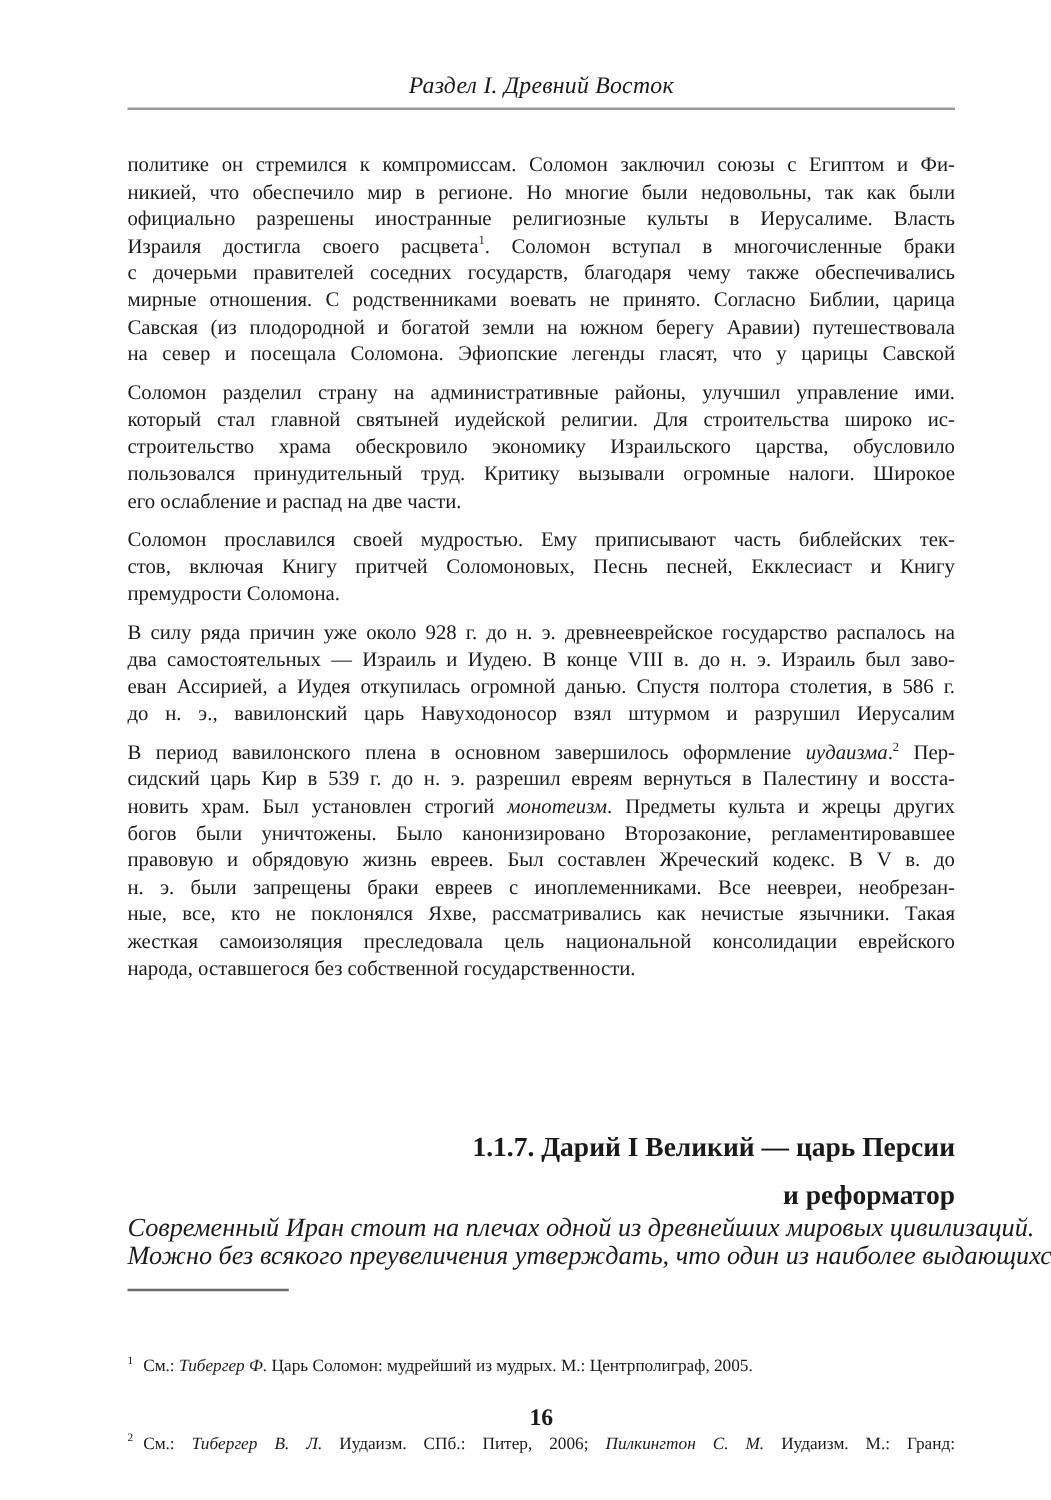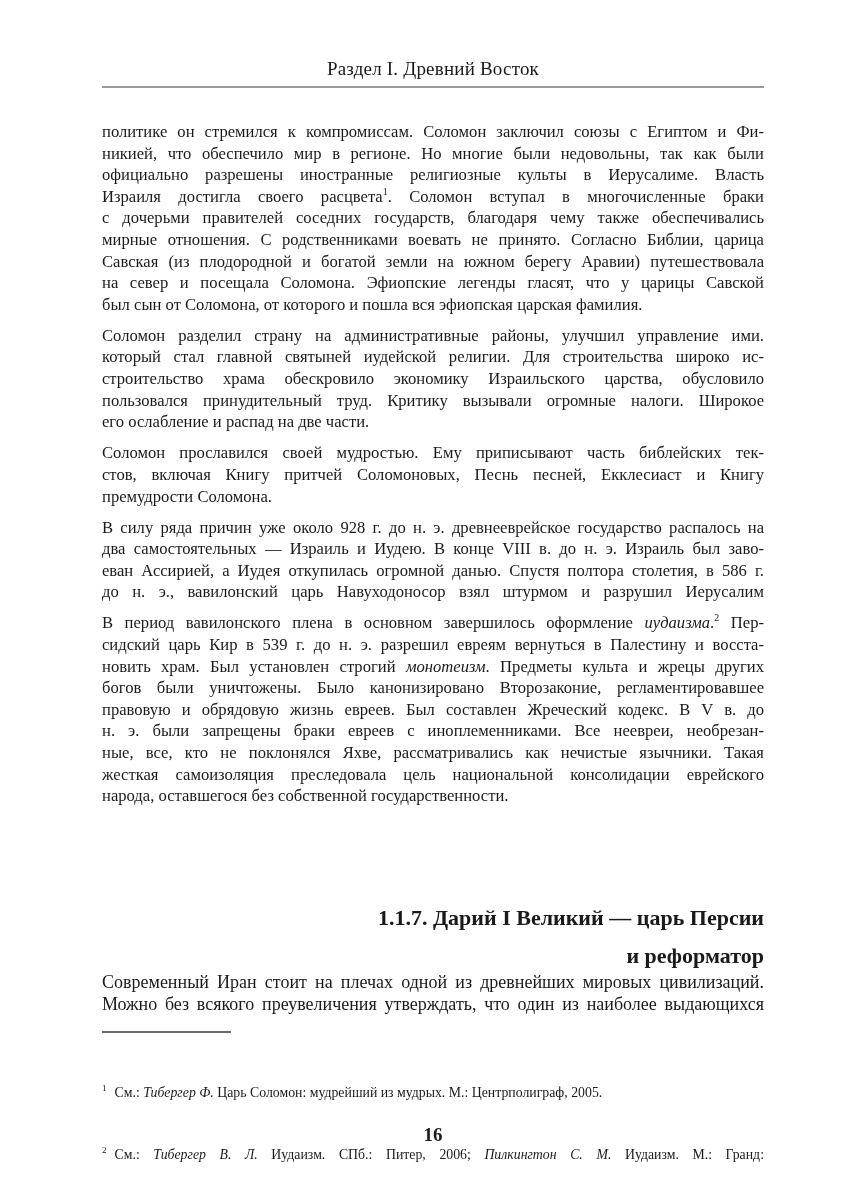--- a/index.html
+++ b/index.html
@@ -14,20 +14,21 @@
       overflow: hidden;
       font-family: "Liberation Serif", "DejaVu Serif", serif;
       color: #1a1a1a;
     }
     .running-head {
       position: absolute;
       left: 102px;
       top: 58px;
       width: 662px;
       text-align: center;
+      font-style: italic;
       font-size: 19px;
       letter-spacing: 0.2px;
     }
     .head-rule {
       position: absolute;
       left: 102px;
       top: 86px;
       width: 662px;
       height: 2px;
       background: #9a9a9a;
@@ -69,22 +70,23 @@
       font-weight: bold;
       font-size: 22px;
       line-height: 38px;
       margin-top: 11px;
     }
     .section-body {
       position: absolute;
       left: 102px;
       top: 972px;
       width: 662px;
-      font-size: 18px;
+      font-size: 21px;
       line-height: 21.6px;
+      font-style: italic;
     }
     .section-body .ln {
       display: block;
       text-align: justify;
       text-align-last: justify;
       white-space: nowrap;
     }
     .fn-rule {
       position: absolute;
       left: 102px;
@@ -140,21 +142,20 @@
 <div class="body-text">
   <p>
     <span class="ln">политике он стремился к компромиссам. Соломон заключил союзы с Египтом и Фи-</span>
     <span class="ln">никией, что обеспечило мир в регионе. Но многие были недовольны, так как были</span>
     <span class="ln">официально разрешены иностранные религиозные культы в Иерусалиме. Власть</span>
     <span class="ln"><span>Израиля достигла своего расцвета</span><sup>1</sup><span>. Соломон вступал в многочисленные браки</span></span>
     <span class="ln">с дочерьми правителей соседних государств, благодаря чему также обеспечивались</span>
     <span class="ln">мирные отношения. С родственниками воевать не принято. Согласно Библии, царица</span>
     <span class="ln">Савская (из плодородной и богатой земли на южном берегу Аравии) путешествовала</span>
     <span class="ln">на север и посещала Соломона. Эфиопские легенды гласят, что у царицы Савской</span>
-    <span class="ln last">был сын от Соломона, от которого и пошла вся эфиопская царская фамилия.</span>
   </p>
   <p>
     <span class="ln">Соломон разделил страну на административные районы, улучшил управление ими.</span>
     <span class="ln">который стал главной святыней иудейской религии. Для строительства широко ис-</span>
     <span class="ln">строительство храма обескровило экономику Израильского царства, обусловило</span>
     <span class="ln">пользовался принудительный труд. Критику вызывали огромные налоги. Широкое</span>
     <span class="ln last">его ослабление и распад на две части.</span>
   </p>
   <p>
     <span class="ln">Соломон прославился своей мудростью. Ему приписывают часть библейских тек-</span>

